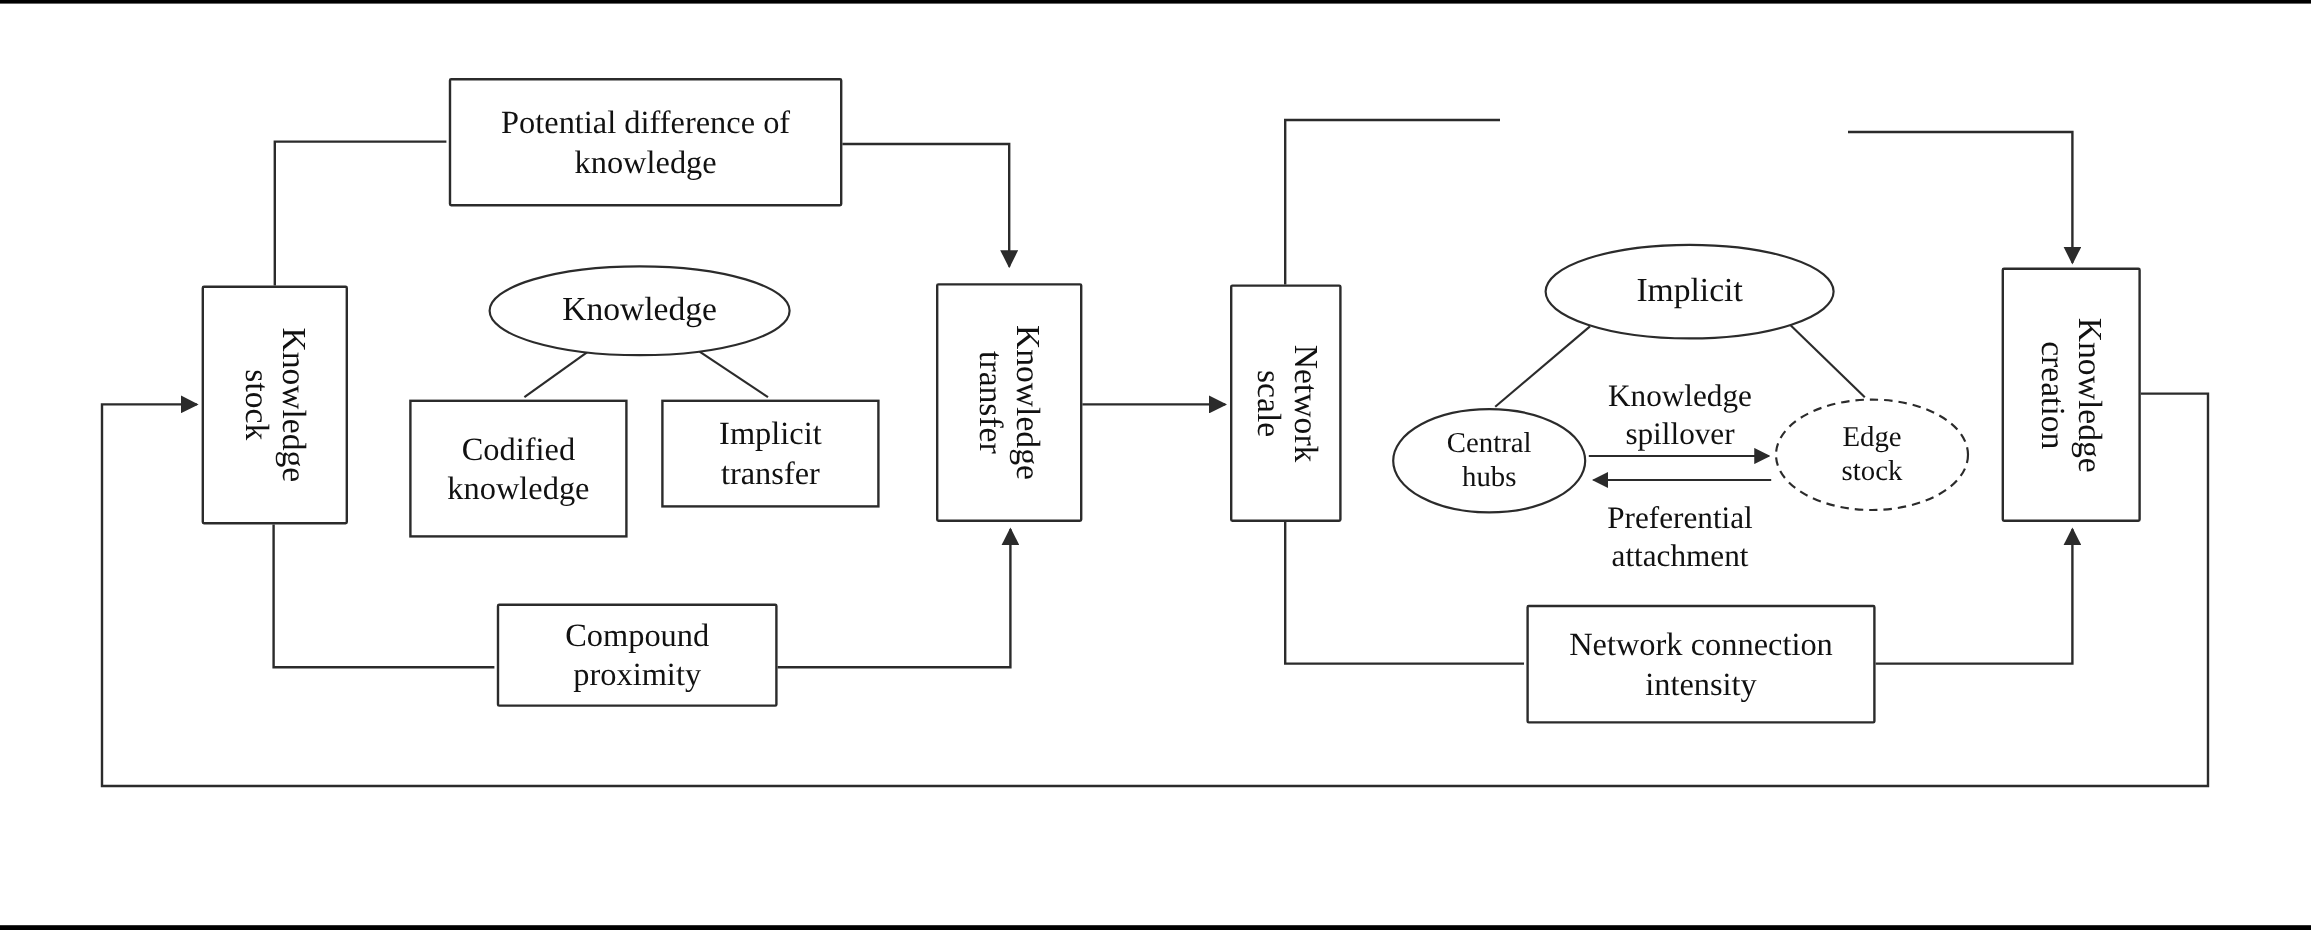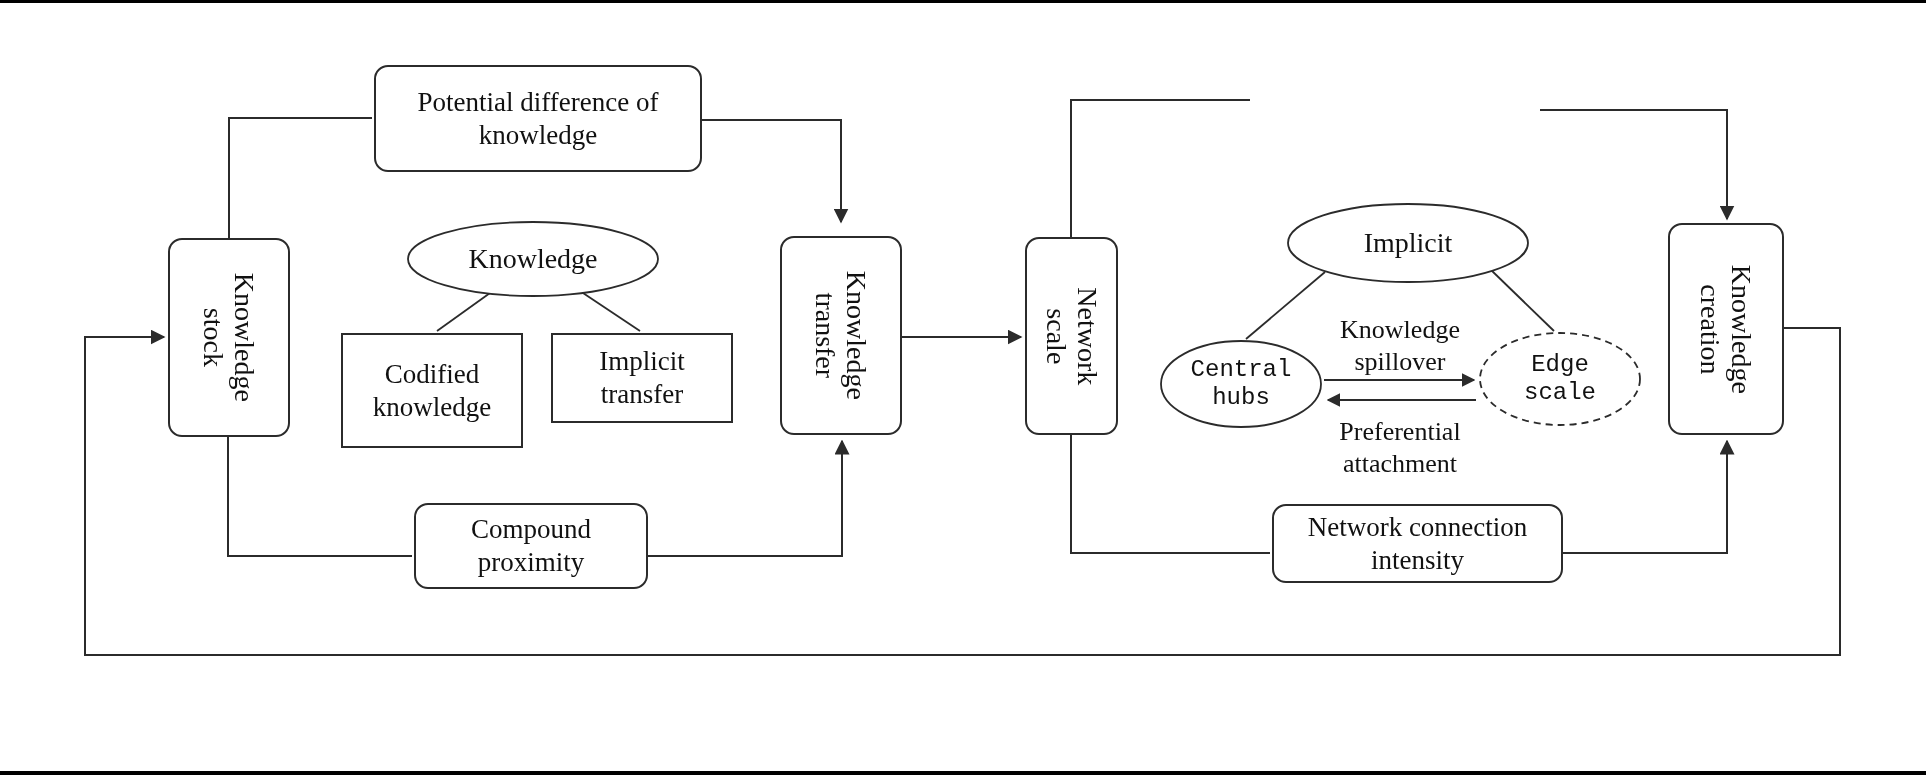--- a/index.html
+++ b/index.html
@@ -20,32 +20,32 @@
     border:2px solid #2b2b2b;
     background:#ffffff;
     display:flex;align-items:center;justify-content:center;
     box-sizing:border-box;
   }
   .box span{
     white-space:pre-line;
     text-align:center;
     font-size:27px;line-height:1.22;
   }
-  .round{border-radius:14px;justify-content:center;}
+  .round{border-radius:2px;justify-content:center;}
   .vtext{
     transform:rotate(90deg);
     font-size:28px !important;line-height:1.12 !important;
   }
   .elabel{
     position:absolute;
     display:flex;align-items:center;justify-content:center;
     text-align:center;
   }
   .elabel span{white-space:pre-line;text-align:center;font-size:28px;line-height:1.2;}
-  .elabel.small span{font-size:24px;line-height:1.18;font-family:Liberation Mono, monospace;}
+  .elabel.small span{font-size:24px;line-height:1.18;}
   .flabel{
     position:absolute;
     display:flex;align-items:flex-start;justify-content:center;
     text-align:center;
   }
   .flabel span{white-space:pre-line;text-align:center;font-size:26px;line-height:1.24;}
 </style>
 </head>
 <body>
 
@@ -116,21 +116,21 @@
     <span class="vtext">Knowledge
 transfer</span>
   </div>
 
   <div class="box round" style="left:1025px;top:237px;width:93px;height:198px">
     <span class="vtext">Network
 scale</span>
   </div>
 
 
-  <div class="box round" style="left:1272px;top:504px;width:291px;height:79px">
+  <div class="box round" style="left:1272px;top:504px;width:291px;height:99px">
     <span>Network connection
 intensity</span>
   </div>
 
   <div class="box round" style="left:1668px;top:223px;width:116px;height:212px">
     <span class="vtext">Knowledge
 creation</span>
   </div>
 
   <div class="elabel" style="left:408px;top:222px;width:250px;height:74px">
@@ -141,21 +141,21 @@
     <span>Implicit</span>
   </div>
 
   <div class="elabel small" style="left:1161px;top:341px;width:160px;height:86px">
     <span>Central
 hubs</span>
   </div>
 
   <div class="elabel small" style="left:1480px;top:333px;width:160px;height:92px">
     <span>Edge
-scale</span>
+stock</span>
   </div>
 
   <div class="flabel" style="left:1300px;top:314px;width:200px;height:64px">
     <span>Knowledge
 spillover</span>
   </div>
 
   <div class="flabel" style="left:1300px;top:416px;width:200px;height:64px">
     <span>Preferential
 attachment</span>

